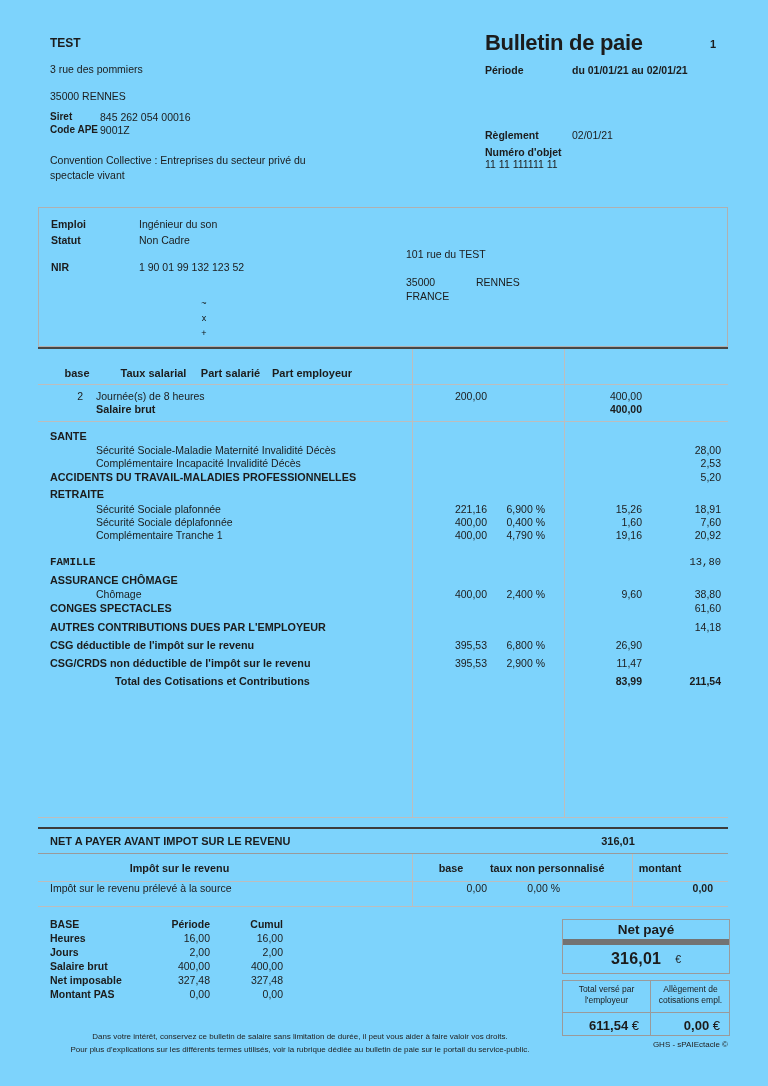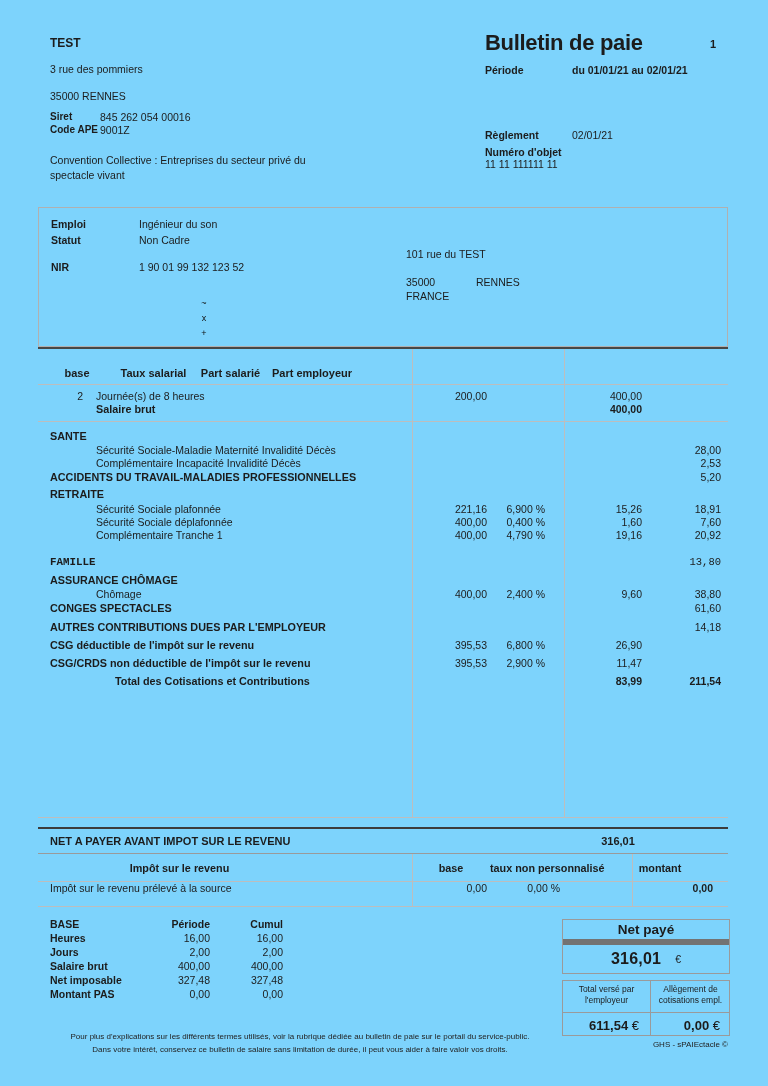--- a/index.html
+++ b/index.html
@@ -394,18 +394,18 @@
       <span class="n">611,54</span>
       <span class="c">€</span>
     </div>
     <div class="tot-val v2">
       <span class="n">0,00</span>
       <span class="c">€</span>
     </div>
   </div>
 
   <div class="footer">
+    <div>Dans votre intérêt, conservez ce bulletin de salaire sans limitation de durée, il peut vous aider à faire valoir vos droits.</div>
     <div>Pour plus d'explications sur les différents termes utilisés, voir la rubrique dédiée au bulletin de paie sur le portail du service-public.</div>
-    <div>Dans votre intérêt, conservez ce bulletin de salaire sans limitation de durée, il peut vous aider à faire valoir vos droits.</div>
   </div>
   <div class="credit">GHS - sPAIEctacle ©</div>
 
 </div>
 
 </body></html>

